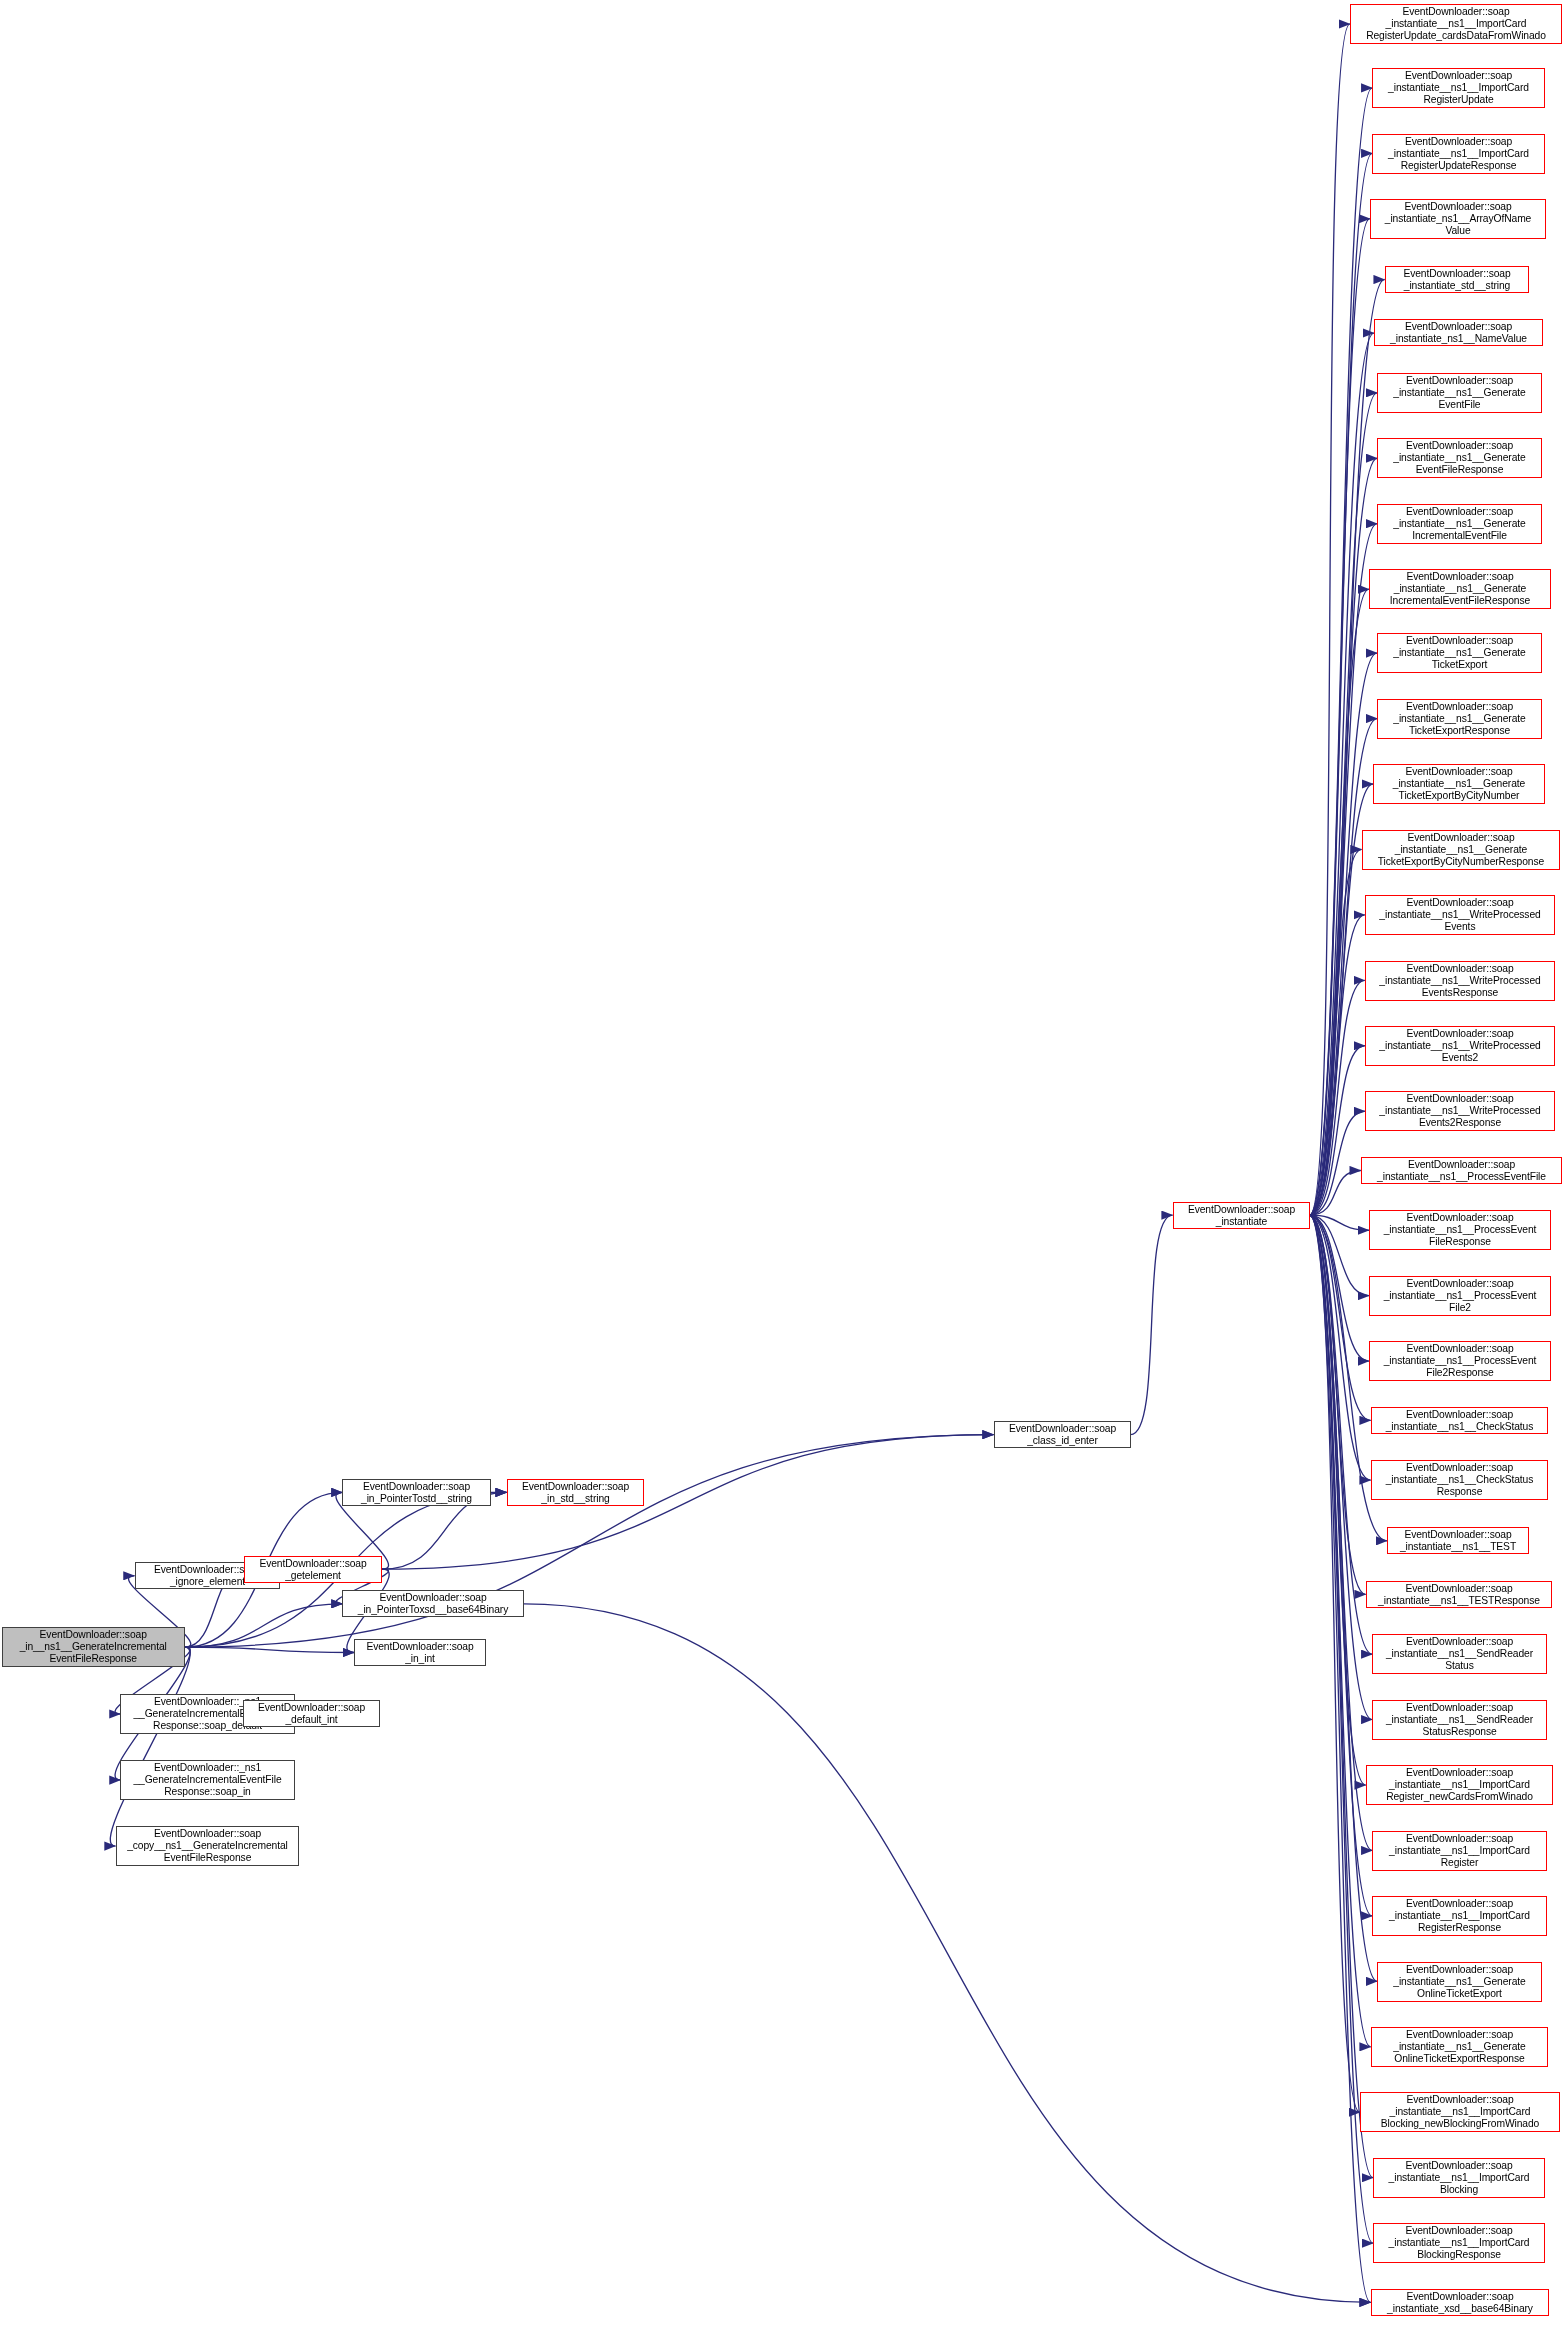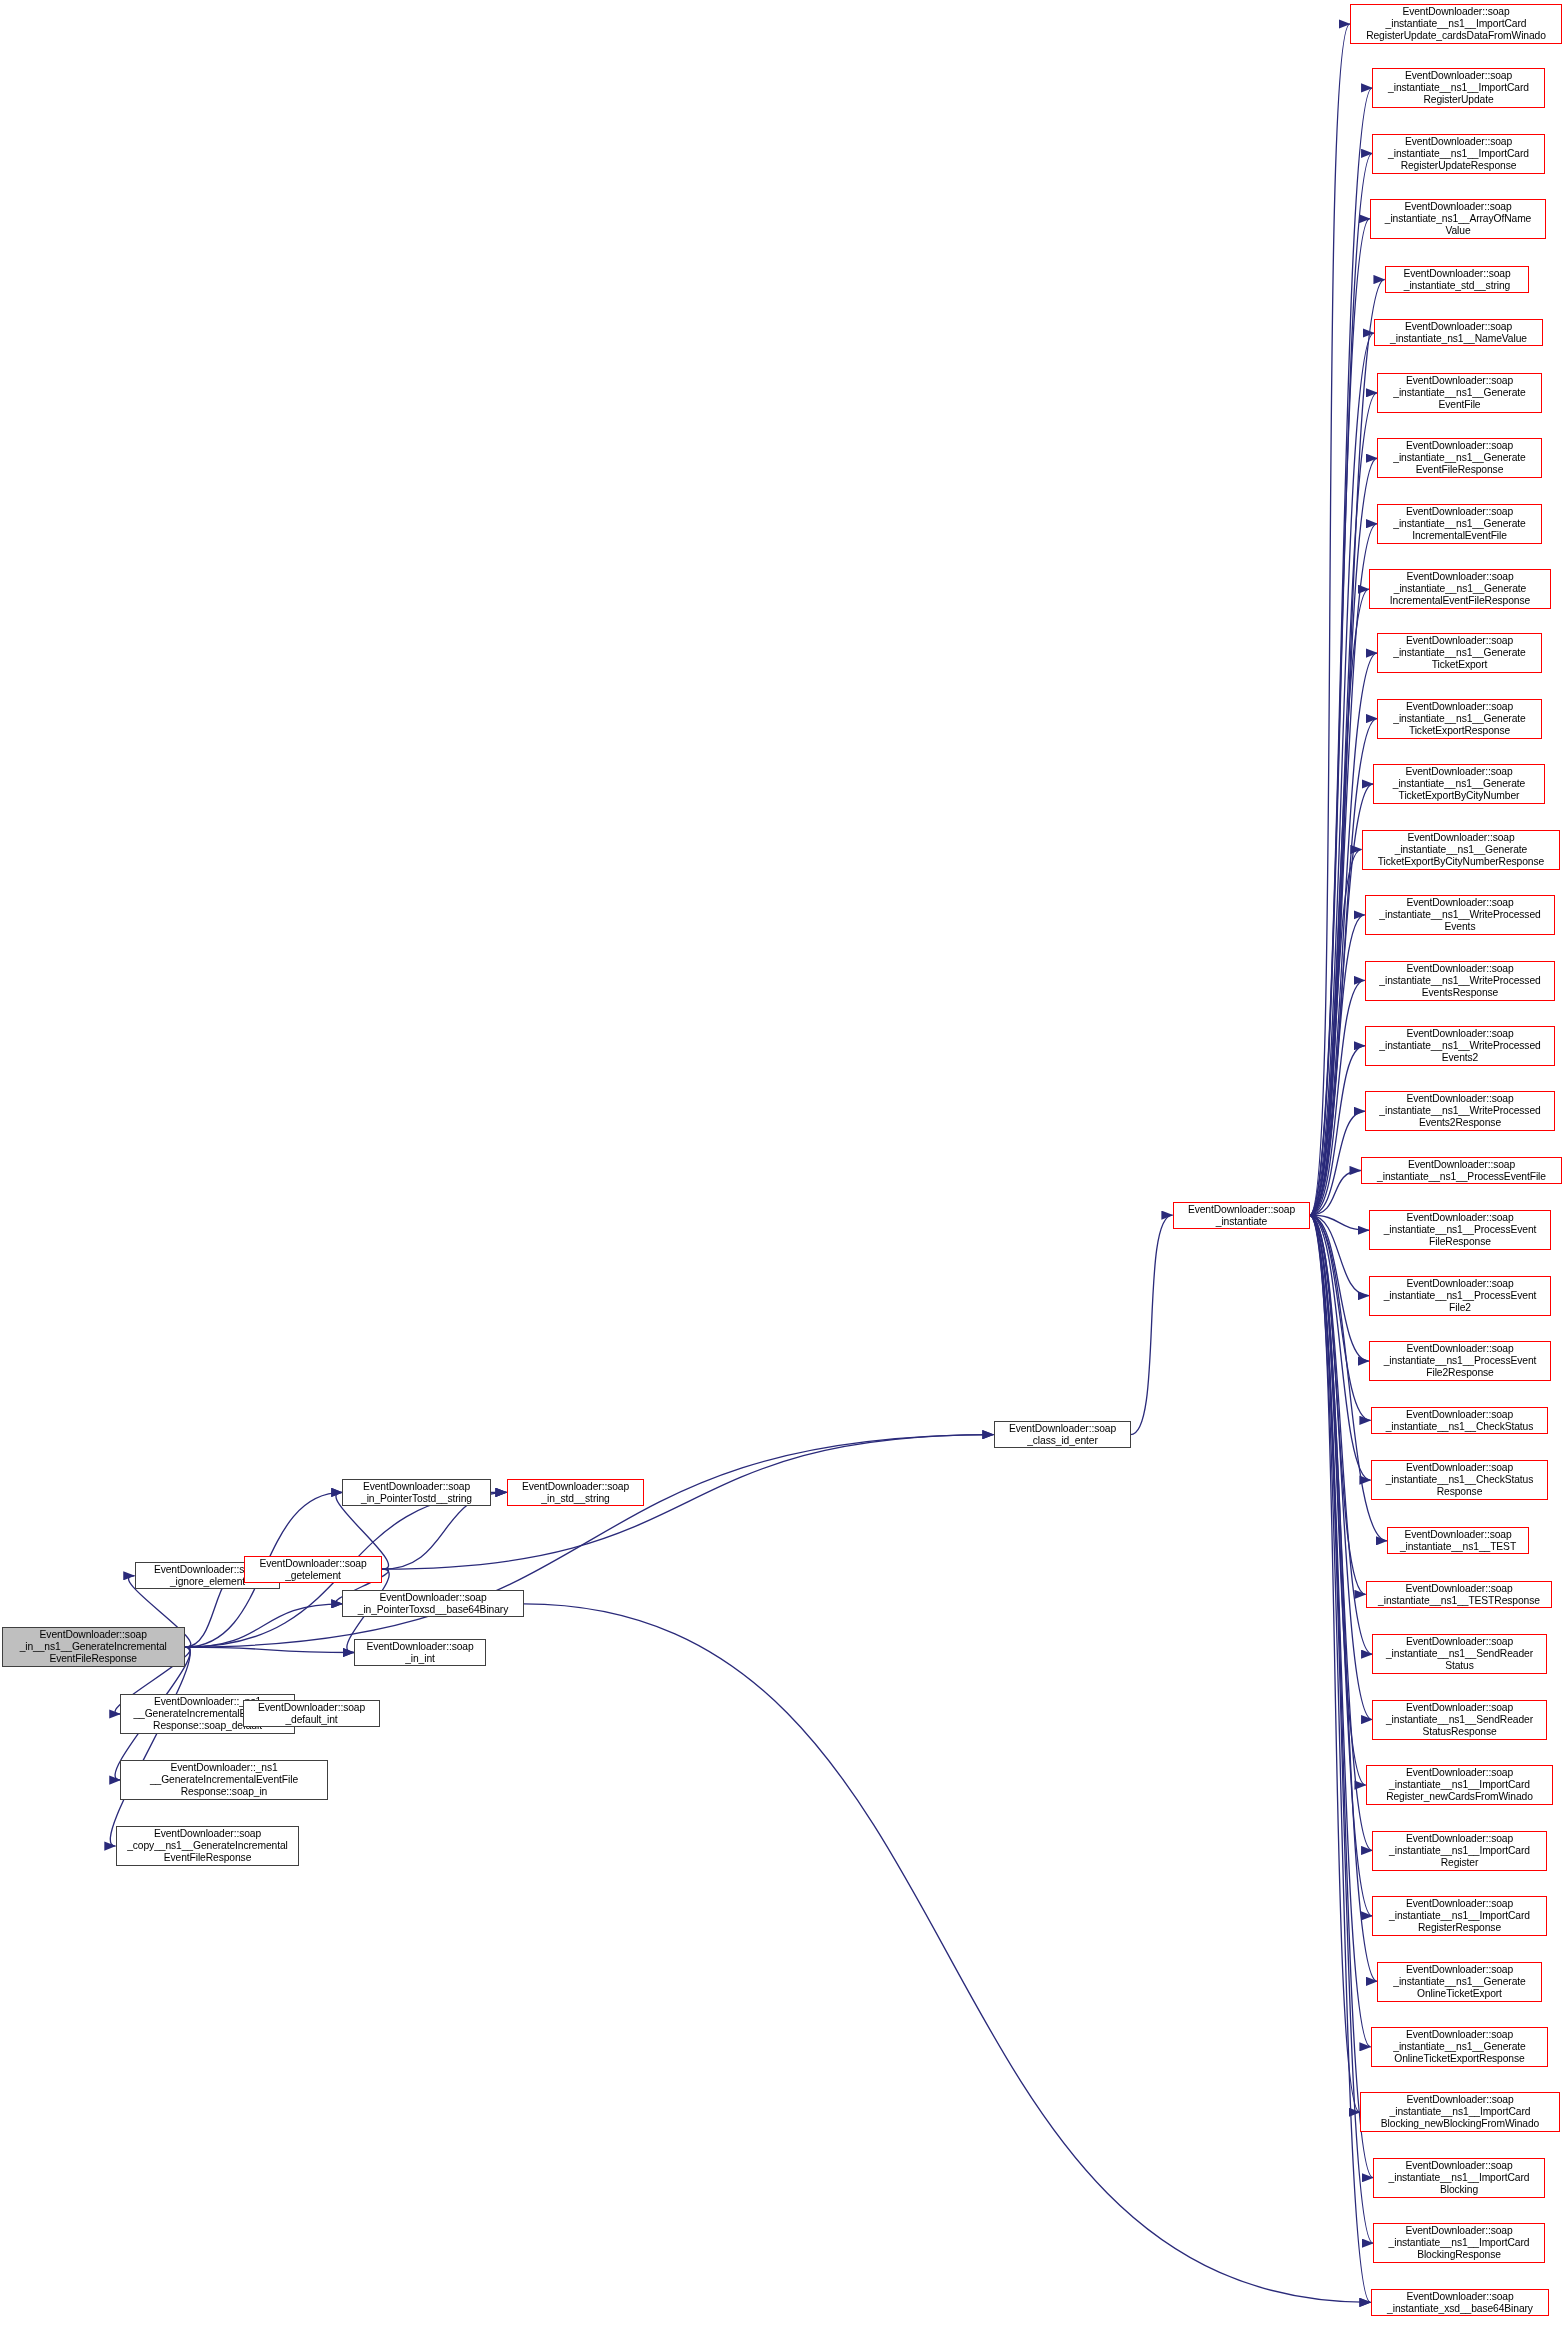--- a/index.html
+++ b/index.html
@@ -123,21 +123,21 @@
   </svg>
   <div id="nodes">
       <div class="node gray" style="left: 1.7px; top: 1627px; width: 183px; height: 40px;"><span>EventDownloader::soap
 _in__ns1__GenerateIncremental
 EventFileResponse</span></div>
       <div class="node dark" style="left: 135px; top: 1562px; width: 145px; height: 27px;"><span>EventDownloader::soap
 _ignore_element</span></div>
       <div class="node dark" style="left: 120px; top: 1694px; width: 175px; height: 40px;"><span>EventDownloader::_ns1
 __GenerateIncrementalEventFile
 Response::soap_default</span></div>
-      <div class="node dark" style="left: 120px; top: 1760px; width: 208px; height: 40px;"><span>EventDownloader::_ns1
+      <div class="node dark" style="left: 120px; top: 1760px; width: 175px; height: 40px;"><span>EventDownloader::_ns1
 __GenerateIncrementalEventFile
 Response::soap_in</span></div>
       <div class="node dark" style="left: 116px; top: 1826px; width: 183px; height: 40px;"><span>EventDownloader::soap
 _copy__ns1__GenerateIncremental
 EventFileResponse</span></div>
       <div class="node dark" style="left: 243px; top: 1700px; width: 137px; height: 27px;"><span>EventDownloader::soap
 _default_int</span></div>
       <div class="node red" style="left: 244px; top: 1556px; width: 138px; height: 27px;"><span>EventDownloader::soap
 _getelement</span></div>
       <div class="node dark" style="left: 342px; top: 1479px; width: 149px; height: 27px;"><span>EventDownloader::soap

